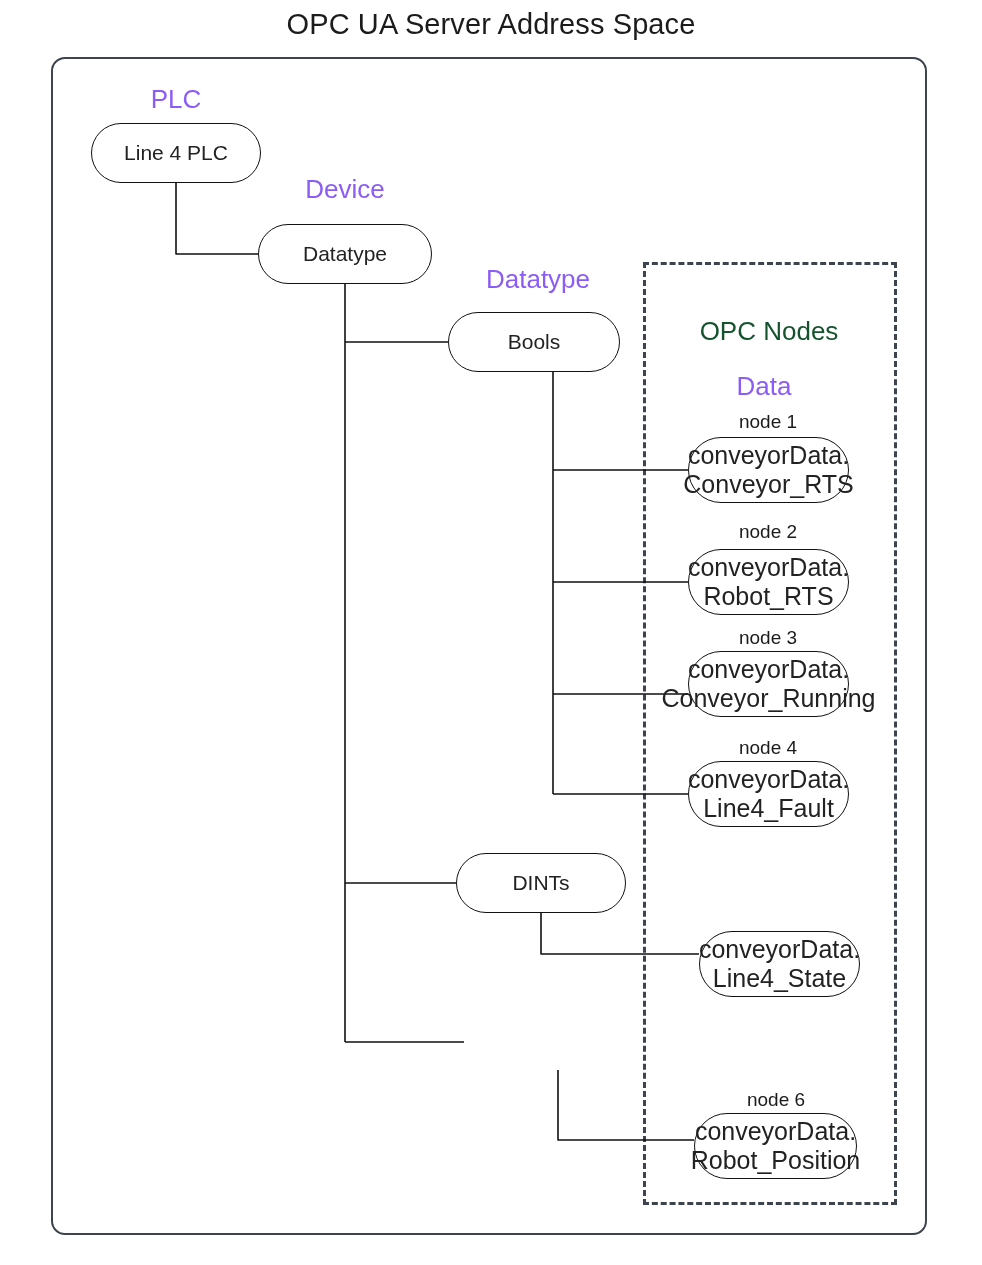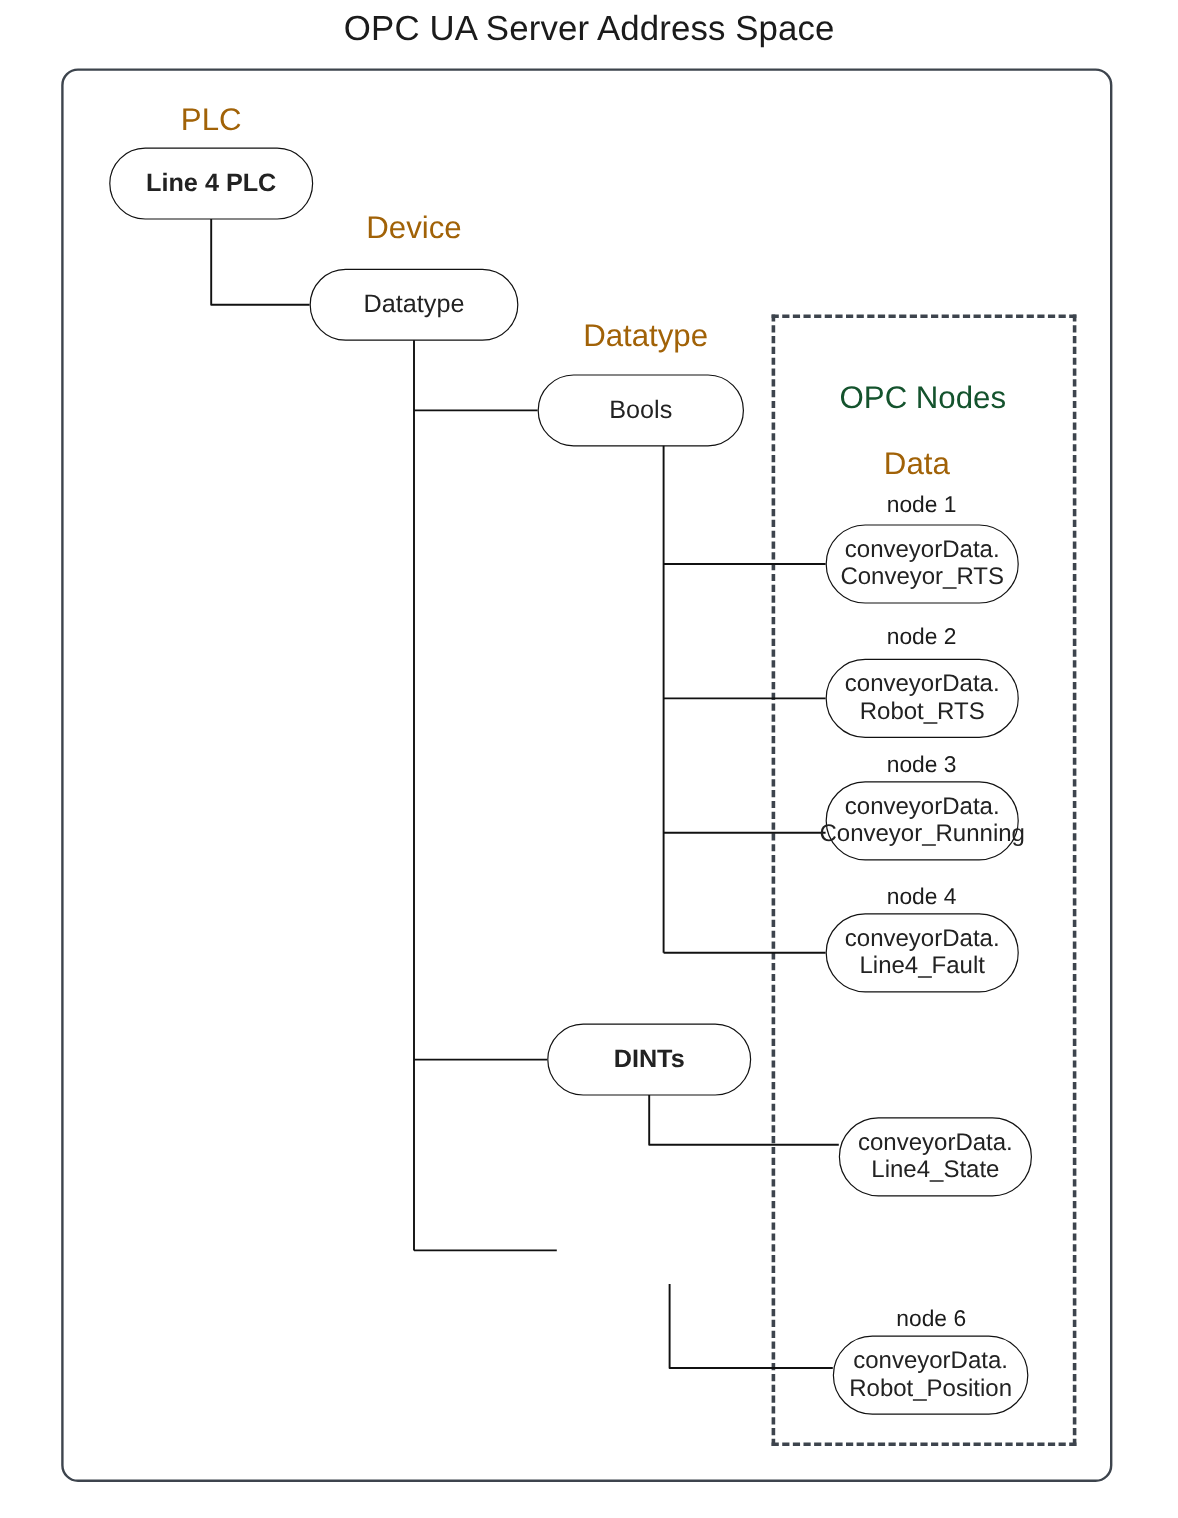--- a/index.html
+++ b/index.html
@@ -56,21 +56,21 @@
     width: 254px;
     height: 943px;
     border: 3px dashed #3d444d;
     background: transparent;
     box-sizing: border-box;
   }
   
   .caption {
     position: absolute;
     font-size: 26px;
-    color: #a16207;
+    color: #8b5cf6;
     white-space: nowrap;
     text-align: center;
     transform: translateX(-50%);
   }
   .caption.red {
     color: #14532d;
   }
   
   .node-caption {
     position: absolute;
@@ -91,21 +91,21 @@
     justify-content: center;
     text-align: center;
     line-height: 1.16;
     color: #222222;
     white-space: nowrap;
   }
   .pill.single {
     font-size: 21px;
   }
   .pill.double {
-    font-size: 20px;
+    font-size: 25px;
     flex-direction: column;
   }
   .pill span {
     display: block;
     white-space: nowrap;
   }
 </style>
 </head>
 <body>
 
@@ -141,33 +141,33 @@
       <path d="M 558 1070 L 558 1140 L 694 1140"></path>
     </g>
   </svg>
 
   <div class="caption" style="left:176px; top:84px;">PLC</div>
   <div class="caption" style="left:345px; top:174px;">Device</div>
   <div class="caption" style="left:538px; top:264px;">Datatype</div>
   <div class="caption red" style="left:769px; top:316px;">OPC Nodes</div>
   <div class="caption" style="left:764px; top:371px;text-align:center;">Data</div>
 
-  <div class="pill single" style="left:91px; top:123px; width:170px; height:60px; border-radius:30px;font-weight:bold;">
+  <div class="pill single" style="left:91px; top:123px; width:170px; height:60px; border-radius:30px;">
     <span>Line 4 PLC</span>
   </div>
 
   <div class="pill single" style="left:258px; top:224px; width:174px; height:60px; border-radius:30px;">
     <span>Datatype</span>
   </div>
 
   <div class="pill single" style="left:448px; top:312px; width:172px; height:60px; border-radius:30px;">
     <span>Bools</span>
   </div>
 
-  <div class="pill single" style="left:456px; top:853px; width:170px; height:60px; border-radius:30px;font-weight:bold;">
+  <div class="pill single" style="left:456px; top:853px; width:170px; height:60px; border-radius:30px;">
     <span>DINTs</span>
   </div>
 
 
   <div class="node-caption" style="left:768px; top:411px;">node 1</div>
   <div class="pill double" style="left:688px; top:437px; width:161px; height:66px; border-radius:33px;">
     <span>conveyorData.</span>
     <span>Conveyor_RTS</span>
   </div>
 

